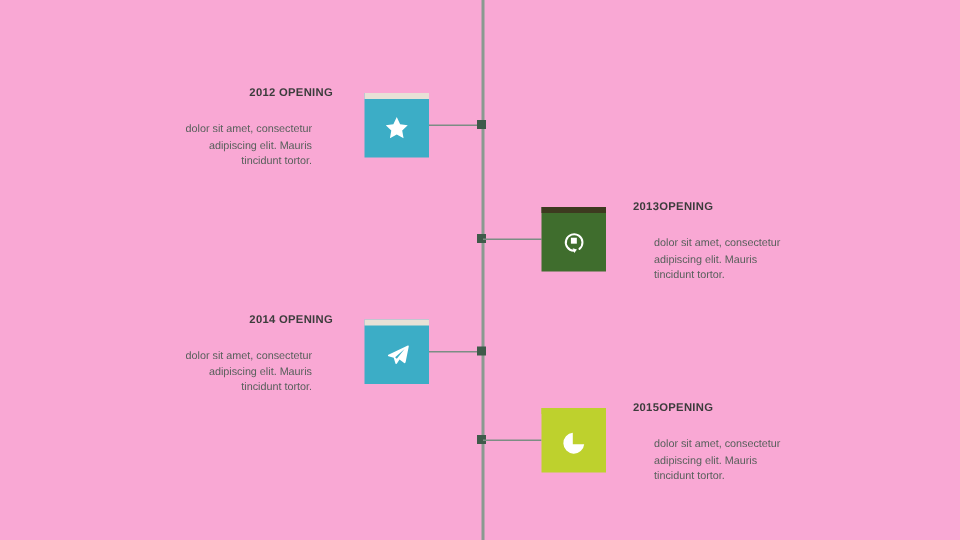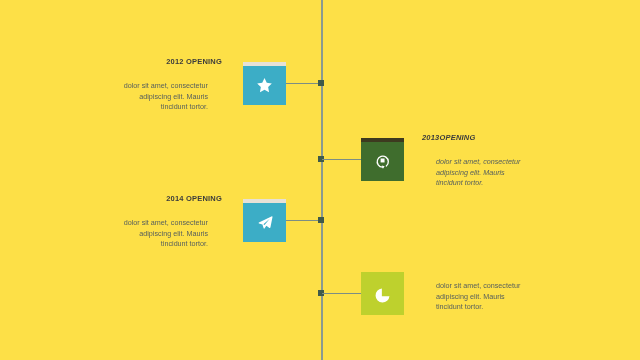--- a/index.html
+++ b/index.html
@@ -10,21 +10,21 @@
   body {
     width: 640px;
     height: 360px;
     font-family: "Liberation Sans", sans-serif;
     overflow: hidden;
   }
   #stage {
     position: relative;
     width: 640px;
     height: 360px;
-    background: #fde047;
+    background: #f9a8d4;
   }
 
   
   .spine {
     position: absolute;
     left: 321px;
     top: 0;
     width: 2px;
     height: 360px;
     background: #8a9a90;
@@ -116,40 +116,40 @@
       <div class="glyph">
         <svg width="19" height="19" viewBox="0 0 24 24" aria-hidden="true">
           <path fill="#ffffff" d="M12 2.6l2.85 5.95 6.4.88-4.65 4.5 1.14 6.47L12 17.35 6.26 20.4l1.14-6.47L2.75 9.43l6.4-.88z"></path>
         </svg>
       </div>
     </div>
     <div class="connector" style="left:286px; width:34px;"></div>
     <div class="node" style="left:318px;"></div>
   </div>
 
-  <div class="event" style="left:320px; top:138px; width:320px;font-style:italic;">
+  <div class="event" style="left:320px; top:138px; width:320px;">
     <div class="node" style="left:-2px;"></div>
     <div class="connector" style="left:2px; width:39px;"></div>
     <div class="tile" style="left:41px; background:#3f6d2d;">
       <div class="cap" style="background:#3d3a1f;"></div>
       <div class="glyph">
         <svg width="19" height="19" viewBox="0 0 24 24" aria-hidden="true">
           <path fill="none" stroke="#ffffff" stroke-width="1.7" stroke-linecap="round" d="M16.8 17.6A7 7 0 1 0 12 19.2"></path>
           <path fill="#ffffff" d="M11.1 17.1l3.6 1.0-2.2 2.9z"></path>
           <rect x="9.6" y="8.2" width="5.0" height="5.0" fill="#ffffff"></rect>
         </svg>
       </div>
     </div>
     <div class="copy left-align" style="left:102px;">
       <p class="title">2013OPENING</p>
       <p class="body">dolor sit amet, consectetur adipiscing elit. Mauris tincidunt tortor.</p>
     </div>
   </div>
 
-  <div class="event" style="left:0px; top:199px; width:325px;">
+  <div class="event" style="left:0px; top:213px; width:325px;">
     <div class="copy right-align" style="left:100px;">
       <p class="title">2014 OPENING</p>
       <p class="body">dolor sit amet, consectetur adipiscing elit. Mauris tincidunt tortor.</p>
     </div>
     <div class="tile" style="left:243px; background:#3cadc6;">
       <div class="cap" style="background:#e7e1d6;"></div>
       <div class="glyph">
         <svg width="18" height="18" viewBox="0 0 24 24" aria-hidden="true">
           <path fill="#ffffff" d="M21.2 3.1L3.9 11.3c-.6.3-.5 1.1.1 1.3l4.6 1.5 1.6 4.9c.2.6 1 .7 1.3.1l2.3-3.6 4.1 3.1c.5.4 1.2.1 1.3-.5l2.8-14.2c.1-.6-.4-1-.8-.8zM9.9 13.6l8.4-7.4-6.9 8.6z"></path>
         </svg>
@@ -165,17 +165,18 @@
     <div class="tile" style="left:41px; background:#bed12d;">
       <div class="cap" style="background:#bed12d;"></div>
       <div class="glyph">
         <svg width="19" height="19" viewBox="0 0 24 24" aria-hidden="true">
           <path fill="#ffffff" d="M11.2 3.2a8.8 8.8 0 1 0 9.6 9.6h-9.6z"></path>
           <path fill="#ffffff" d="M13.2 3.4v7.4h7.4a8.8 8.8 0 0 0-7.4-7.4z" opacity="0"></path>
         </svg>
       </div>
     </div>
     <div class="copy left-align" style="left:102px;">
+      <p class="title">2015OPENING</p>
       <p class="body">dolor sit amet, consectetur adipiscing elit. Mauris tincidunt tortor.</p>
     </div>
   </div>
 
 </div>
 
 </body></html>

